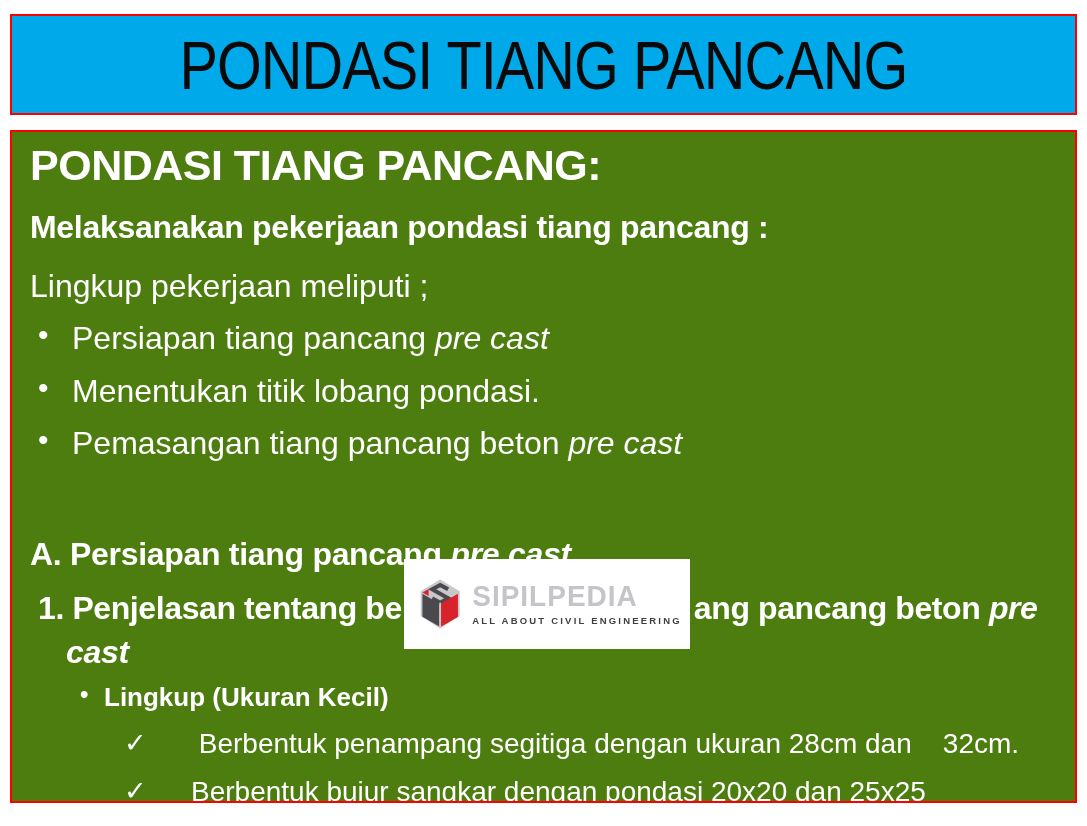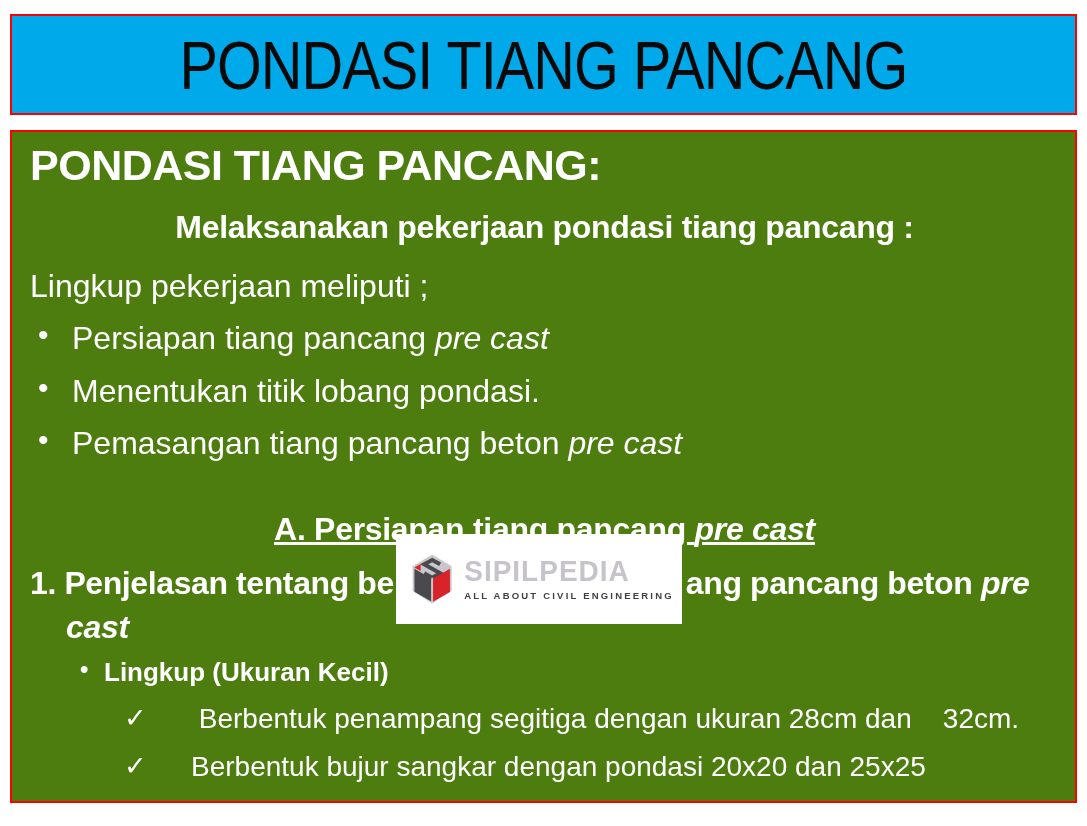--- a/index.html
+++ b/index.html
@@ -17,32 +17,32 @@
     color:#0a0a0a;font-size:62px;font-weight:400;line-height:1;
     display:inline-block;transform:scale(0.93,1.12);letter-spacing:-1px;
     white-space:nowrap;
   }
   .slide{
     position:absolute;left:10px;top:130px;width:1067px;height:673px;
     background:#4d7c0f;border:2px solid #FF0000;box-sizing:border-box;
     color:#ffffff;overflow:hidden;padding:8px 16px 0 18px;
   }
   .h1{font-size:43px;font-weight:bold;line-height:1.2;letter-spacing:-0.5px;}
-  .h2{font-size:32px;font-weight:bold;line-height:1.2;margin-top:16px;letter-spacing:-0.3px;text-align:center;}
+  .h2{font-size:32px;font-weight:bold;line-height:1.2;margin-top:16px;letter-spacing:-0.3px;}
   .line{font-size:32px;font-weight:400;line-height:1.2;margin-top:21px;}
   ul.main-bullets{list-style:none;margin:12px 0 0 0;padding:0;}
   ul.main-bullets li{
     position:relative;padding-left:42px;font-size:32px;line-height:1.2;
     margin-top:14px;
   }
   ul.main-bullets li .dot{position:absolute;left:8px;top:-2px;font-size:30px;}
-  .section-a{margin-top:47px;text-decoration:underline;}
+  .section-a{margin-top:72px;}
   .item1{
     font-size:32px;font-weight:bold;line-height:1.2;margin-top:16px;
-    white-space:nowrap;letter-spacing:-0.4px;
+    white-space:nowrap;letter-spacing:-0.4px;margin-left:8px;
   }
   .logo-slot{
     display:inline-block;position:relative;width:292px;height:10px;
     vertical-align:baseline;
   }
   .logo-box{
     position:absolute;left:2px;top:-50px;width:286px;height:90px;
     background:#ffffff;z-index:3;display:flex;align-items:center;
     padding:0 8px 0 14px;box-sizing:border-box;gap:10px;
   }

